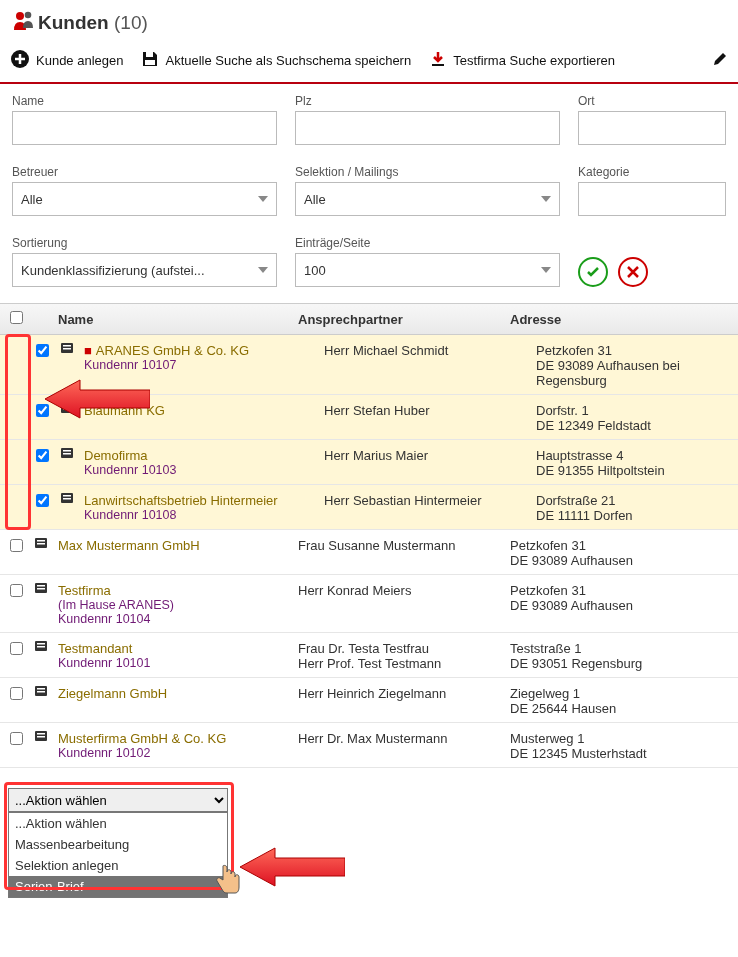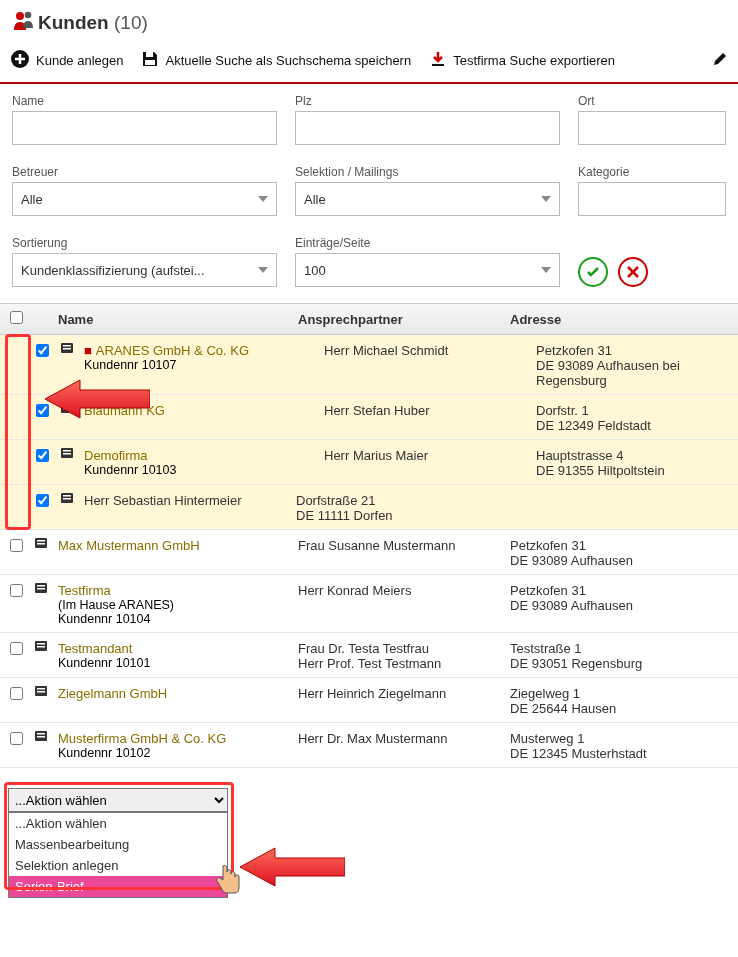--- a/index.html
+++ b/index.html
@@ -29,32 +29,32 @@
 .thead { display:flex; background: linear-gradient(#f7f7f7,#e9e9e9); border-top:1px solid #ccc; border-bottom:1px solid #ccc; padding:7px 10px; align-items:center; font-weight:bold; }
 .col-check { width:24px; }
 .col-icon { width:24px; }
 .col-name { flex: 0 0 240px; }
 .col-contact { flex: 0 0 200px; }
 .col-addr { flex: 1; margin-left: 12px; }
 
 .row { display:flex; padding:6px 10px; border-bottom:1px solid #e6e6e6; align-items:flex-start; }
 .row.selected { background:#fff7d6;padding-left:36px; }
 .row .name-link { color:#8a6d00; }
-.row .sub { color:#000000; font-size:12.5px; }
+.row .sub { color:#701a75; font-size:12.5px; }
 .row .col-name, .row .col-contact, .row .col-addr { padding-top:2px; }
 .row input[type=checkbox] { margin-top:3px; }
 
 .highlight-box-red { position:absolute; border:3px solid #f33; border-radius:4px; pointer-events:none; }
 .arrow-svg { position:absolute; pointer-events:none; }
 
 .bottom { padding: 20px 8px 40px; position:relative; }
 .action-select { width:220px; height:24px; border:1px solid #777; font-size:13px; padding:2px; }
 .action-dropdown { width:220px; border:1px solid #777; background:#fff; }
 .action-dropdown .opt { padding:3px 6px; font-size:13px; cursor:pointer; }
-.action-dropdown .opt.hl { background:#ec4899; color:#fff; }
+.action-dropdown .opt.hl { background:#737373; color:#fff; }
 
 .cursor-img { position:absolute; pointer-events:none; }
 </style>
 </head>
 <body>
 
 <div class="header">
   <span>
     <svg width="24" height="22" viewBox="0 0 24 22">
       <circle cx="8" cy="6" r="4" fill="#c00"></circle>
@@ -207,20 +207,21 @@
         <div class="col-contact">Herr Marius Maier</div>
         <div class="col-addr">Hauptstrasse 4<div>DE 91355 Hiltpoltstein</div></div>
       </div>
       <div class="row selected">
         <div class="col-check"><input type="checkbox" checked="" style=""></div>
         <div class="col-icon"><svg width="14" height="14" viewBox="0 0 14 14">
             <rect x="1" y="2" width="12" height="10" rx="1" fill="#333"></rect>
             <rect x="3" y="4" width="8" height="1.5" fill="#fff"></rect>
             <rect x="3" y="7" width="8" height="1.5" fill="#fff"></rect>
           </svg></div>
+        <div class="col-name"><span class="name-link">Lanwirtschaftsbetrieb Hintermeier</span><div class="sub">Kundennr 10108</div></div>
         <div class="col-contact">Herr Sebastian Hintermeier</div>
         <div class="col-addr">Dorfstraße 21<div>DE 11111 Dorfen</div></div>
       </div>
       <div class="row">
         <div class="col-check"><input type="checkbox" style=""></div>
         <div class="col-icon"><svg width="14" height="14" viewBox="0 0 14 14">
             <rect x="1" y="2" width="12" height="10" rx="1" fill="#333"></rect>
             <rect x="3" y="4" width="8" height="1.5" fill="#fff"></rect>
             <rect x="3" y="7" width="8" height="1.5" fill="#fff"></rect>
           </svg></div>

